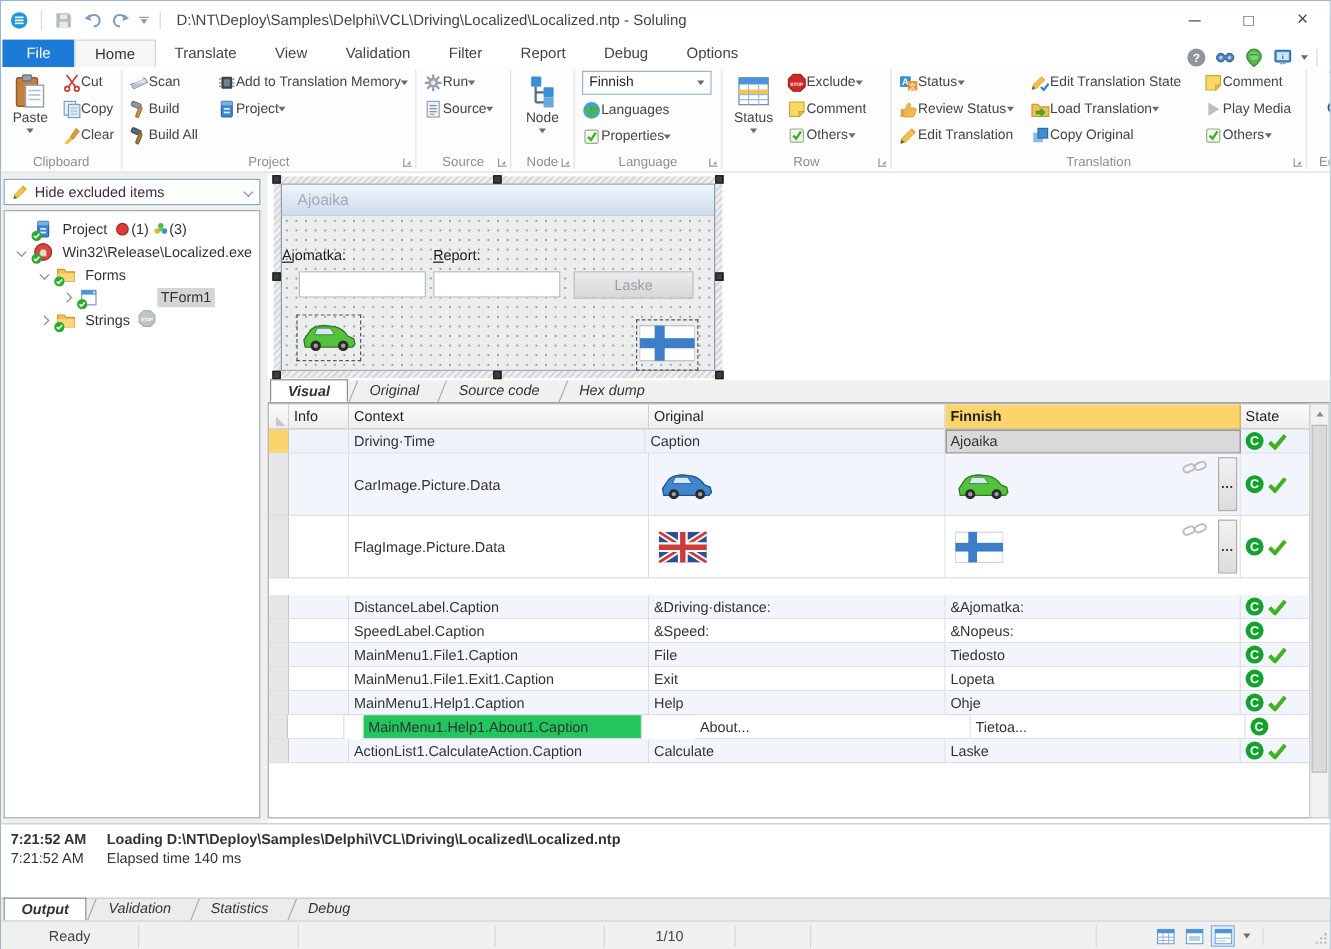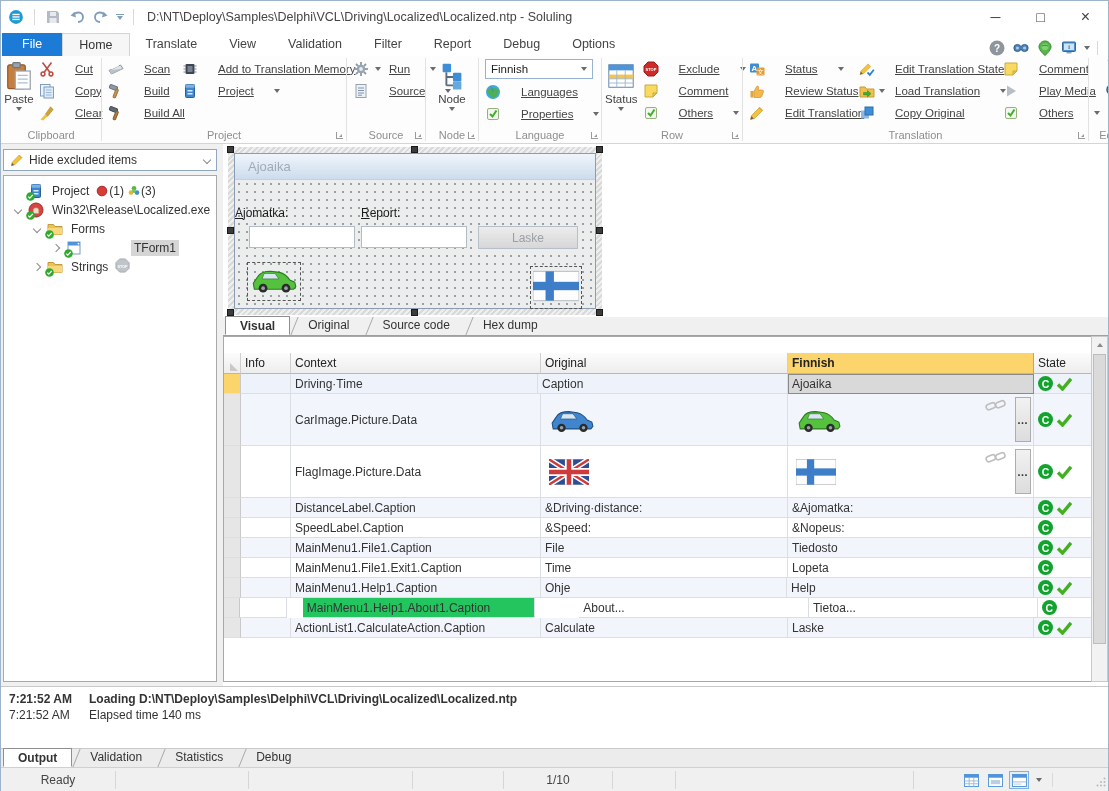--- a/index.html
+++ b/index.html
@@ -37,21 +37,21 @@
   .rsep { width:1px; background:#e2e2e2; margin:2px 0; flex:0 0 auto; }
   .rgroup { display:flex; flex-direction:column; flex:0 0 auto; }
   .rgc { flex:1; display:flex; padding:2px 3px 0; gap:2px; }
   .rglabel { height:17px; display:flex; align-items:center; justify-content:center; color:#8e8e8e; font-size:11px; position:relative; }
   .launcher { position:absolute; right:3px; bottom:4px; width:7px; height:7px; border-left:1px solid #9a9a9a; border-bottom:1px solid #9a9a9a; }
   .launcher::after { content:""; position:absolute; right:1px; bottom:1px; width:0; height:0; border-top:3px solid transparent; border-right:3px solid #9a9a9a; }
   .bigbtn { width:46px; display:flex; flex-direction:column; align-items:center; padding-top:3px; gap:2px; }
   .bigbtn .icn svg { width:30px; height:30px; }
   .bigbtn .blbl { color:#444; }
   .scol { display:flex; flex-direction:column; justify-content:flex-start; gap:1px; }
-  .rbtn { height:21px; display:flex; align-items:center; gap:20px; padding:0 3px; color:#444; white-space:nowrap;text-decoration:underline; }
+  .rbtn { height:21px; display:flex; align-items:center; gap:0; padding:0 3px; color:#444; white-space:nowrap; }
   .rbtn .icn, .rbtn .icn svg { width:16px; height:16px; flex:0 0 auto; }
   .icn { display:inline-flex; align-items:center; justify-content:center; }
   .combo { width:108px; height:20px; border:1px solid #98b3cf; background:#fff; display:flex; align-items:center; padding:0 5px; margin:1px 0 1px 3px; }
   .combo .cval { flex:1; color:#222; }
 
   
   #main { position:absolute; left:0; top:143px; right:0; height:542px; background:#f0f0f0; }
   #leftpanel { position:absolute; left:0; top:0; width:220px; bottom:0; background:#f0f0f0; }
   #filtercombo { position:absolute; left:2px; top:5px; width:214px; height:22px; background:#fff; border:1px solid #8fa8c0; display:flex; align-items:center; padding:0 6px; gap:5px; }
   #filtercombo .icn svg { width:14px; height:14px; }
@@ -80,36 +80,36 @@
   #form-title { height:26px; background:linear-gradient(#eff5fb,#cddcec); border-bottom:1px solid #c2d2e2; color:#9fabb8; font-size:13px; display:flex; align-items:center; padding-left:13px; }
   #form-body { flex:1; position:relative; background-color:#eceeee; background-image:radial-gradient(#9aa0a6 0.8px, transparent 0.9px); background-size:8px 8px; }
   .flabel { position:absolute; color:#1a1a1a; display:block; }
   .flabel::first-letter { text-decoration:underline; }
   .fedit { position:absolute; width:106px; height:22px; background:#fff; border:1px solid #b3bcc5; }
   #fbutton { position:absolute; left:243px; top:46px; width:100px; height:23px; background:linear-gradient(#ececec,#d7d7d7); border:1px solid #b6c0cb; color:#9aa0a6; display:flex; align-items:center; justify-content:center; }
   .fimg { position:absolute; border:1px dashed #555; padding:2px; background:transparent; }
 
   
   #viewtabs { position:absolute; left:0; top:173px; right:0; height:19px; background:#f0f0f0; border-bottom:1px solid #9f9f9f; display:flex; align-items:flex-end; padding-left:2px; }
-  .ftab { position:relative; padding:2px 15px 2px 18px; height:19px; color:#333; }
+  .ftab { position:relative; padding:2px 15px 2px 18px; height:19px; color:#333;font-style:italic; }
   .ftab::before { content:""; position:absolute; left:4px; top:1px; bottom:0; width:1px; background:#a8a8a8; transform:skewX(-22deg); }
   .ftab.active { background:#fff; font-weight:bold; border:1px solid #8f8f8f; border-bottom:1px solid #fff; padding:2px 14px; }
   .ftab.active::before { display:none; }
 
   
   #grid { position:absolute; left:0; top:192px; width:871px; bottom:4px; background:#fff; border:1px solid #a8a8a8; overflow:hidden; }
   .gr { display:flex; }
   .gc { border-right:1px solid #dbdfe4; border-bottom:1px solid #dbdfe4; overflow:hidden; white-space:nowrap; display:flex; align-items:center; padding:0 4px; }
   .w-ind { width:17px; padding:0; }
   .w-info { width:50px; }
   .w-ctx { width:250px; }
   .w-orig { width:247px; }
   .w-fin { width:246px; position:relative; }
   .w-state { width:59px; border-right:none; gap:3px; }
-  #grid-head .gc { background:linear-gradient(#fcfcfc,#ededed); border-right:1px solid #cfcfcf; border-bottom:1px solid #b7b7b7; color:#222; height:21px;margin-top:16px; }
+  #grid-head .gc { background:linear-gradient(#fcfcfc,#ededed); border-right:1px solid #cfcfcf; border-bottom:1px solid #b7b7b7; color:#222; height:21px; }
   #grid-head .gc.hl { background:#fbd56b; font-weight:bold; border-right:1px solid #c9a84a; }
   .corner-tri { width:0; height:0; border-left:8px solid #c9c9c9; border-top:8px solid transparent; margin:auto 2px 2px auto; }
   .ind-cell { background:#e6e6e6; border-right:1px solid #c9c9c9; }
   .ind-cell.cur { background:#fbd56b; }
   .cbadge { width:15px; height:15px; border-radius:50%; background:#12a32e; color:#fff; font-size:10.5px; font-weight:bold; display:flex; align-items:center; justify-content:center; flex:0 0 auto; }
   .fin-sel { background:#d9d9d9; outline:1px solid #8a8a8a; outline-offset:-1px; }
   .morebtn { position:absolute; right:2px; top:3px; bottom:3px; width:16px; background:linear-gradient(#f2f2f2,#dcdcdc); border:1px solid #adadad; display:flex; align-items:center; justify-content:center; font-weight:bold; color:#333; font-size:11px; letter-spacing:1px; }
   .chainicn { position:absolute; right:26px; top:5px; }
   #vscroll { position:absolute; right:0; top:192px; width:17px; bottom:4px; background:#f2f2f2; border:1px solid #c9c9c9; }
   #vscroll .arr { height:16px; display:flex; align-items:center; justify-content:center; }
@@ -926,21 +926,21 @@
               </div>
               <div class="gc w-state" style="background: rgb(255, 255, 255);">
                 <span class="cbadge">C</span>
                 <span class="icn">
                   <svg width="17" height="14" viewBox="0 0 17 14">
                     <path d="M2 7.5 L6.5 12 L15 1.8" stroke="#44b021" stroke-width="3.4" fill="none"></path>
                   </svg>
                 </span>
               </div>
             </div>
-            <div class="gr" style="height: 20px;">
+            <div class="gr" style="height: 20px; margin-top: 14px;">
               <div class="gc w-ind ind-cell"></div>
               <div class="gc w-info" style="background: rgb(242, 246, 252);"></div>
               <div class="gc w-ctx" style="background: rgb(242, 246, 252);">DistanceLabel.Caption</div>
               <div class="gc w-orig" style="background: rgb(242, 246, 252);">&amp;Driving·distance:</div>
               <div class="gc w-fin" style="background: rgb(242, 246, 252);">&amp;Ajomatka:</div>
               <div class="gc w-state" style="background: rgb(242, 246, 252);">
                 <span class="cbadge">C</span>
                 <span class="icn">
                   <svg width="17" height="14" viewBox="0 0 17 14">
                     <path d="M2 7.5 L6.5 12 L15 1.8" stroke="#44b021" stroke-width="3.4" fill="none"></path>
@@ -970,32 +970,32 @@
                   <svg width="17" height="14" viewBox="0 0 17 14">
                     <path d="M2 7.5 L6.5 12 L15 1.8" stroke="#44b021" stroke-width="3.4" fill="none"></path>
                   </svg>
                 </span>
               </div>
             </div>
             <div class="gr" style="height: 20px;">
               <div class="gc w-ind ind-cell"></div>
               <div class="gc w-info" style="background: rgb(255, 255, 255);"></div>
               <div class="gc w-ctx" style="background: rgb(255, 255, 255);">MainMenu1.File1.Exit1.Caption</div>
-              <div class="gc w-orig" style="background: rgb(255, 255, 255);">Time</div>
+              <div class="gc w-orig" style="background: rgb(255, 255, 255);">Exit</div>
               <div class="gc w-fin" style="background: rgb(255, 255, 255);">Lopeta</div>
               <div class="gc w-state" style="background: rgb(255, 255, 255);">
                 <span class="cbadge">C</span>
               </div>
             </div>
             <div class="gr" style="height: 20px;">
               <div class="gc w-ind ind-cell"></div>
               <div class="gc w-info" style="background: rgb(242, 246, 252);"></div>
               <div class="gc w-ctx" style="background: rgb(242, 246, 252);">MainMenu1.Help1.Caption</div>
+              <div class="gc w-orig" style="background: rgb(242, 246, 252);">Help</div>
               <div class="gc w-fin" style="background: rgb(242, 246, 252);">Ohje</div>
-              <div class="gc w-orig" style="background: rgb(242, 246, 252);">Help</div>
               <div class="gc w-state" style="background: rgb(242, 246, 252);">
                 <span class="cbadge">C</span>
                 <span class="icn">
                   <svg width="17" height="14" viewBox="0 0 17 14">
                     <path d="M2 7.5 L6.5 12 L15 1.8" stroke="#44b021" stroke-width="3.4" fill="none"></path>
                   </svg>
                 </span>
               </div>
             </div>
             <div class="gr" style="height: 20px;">

